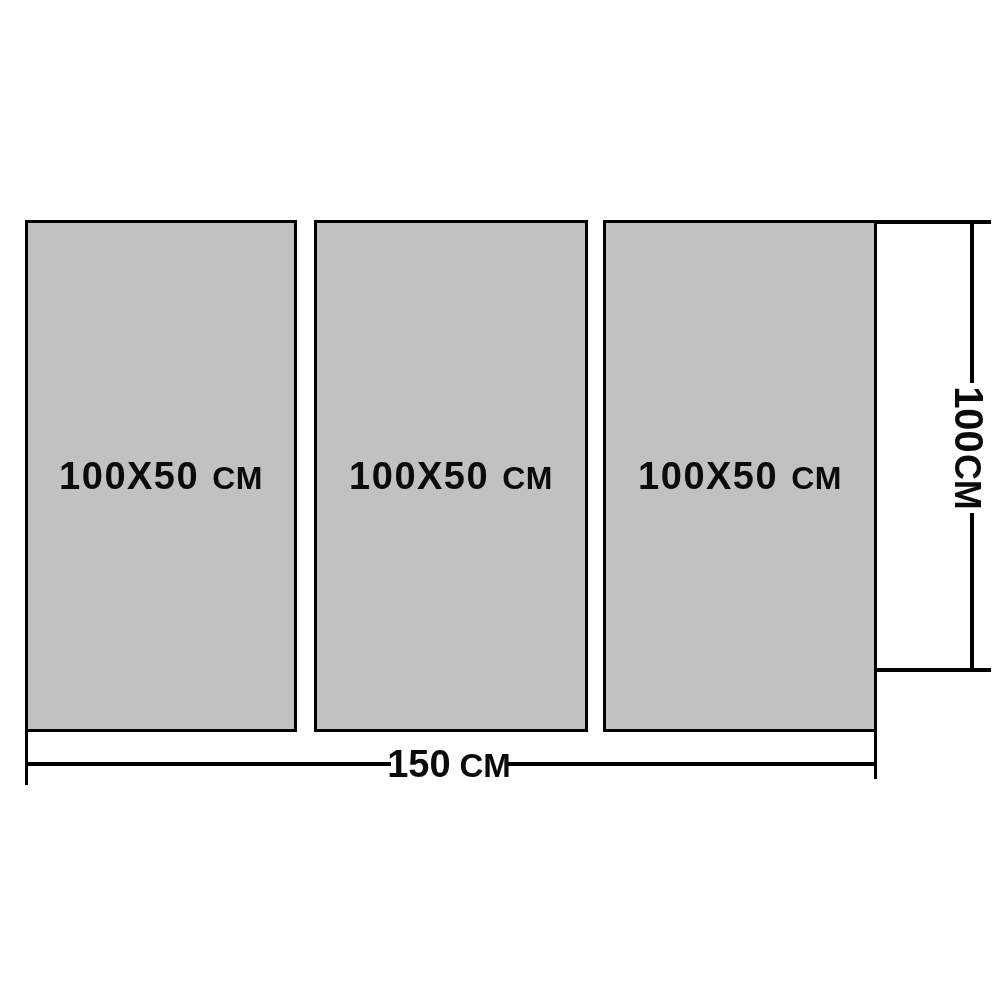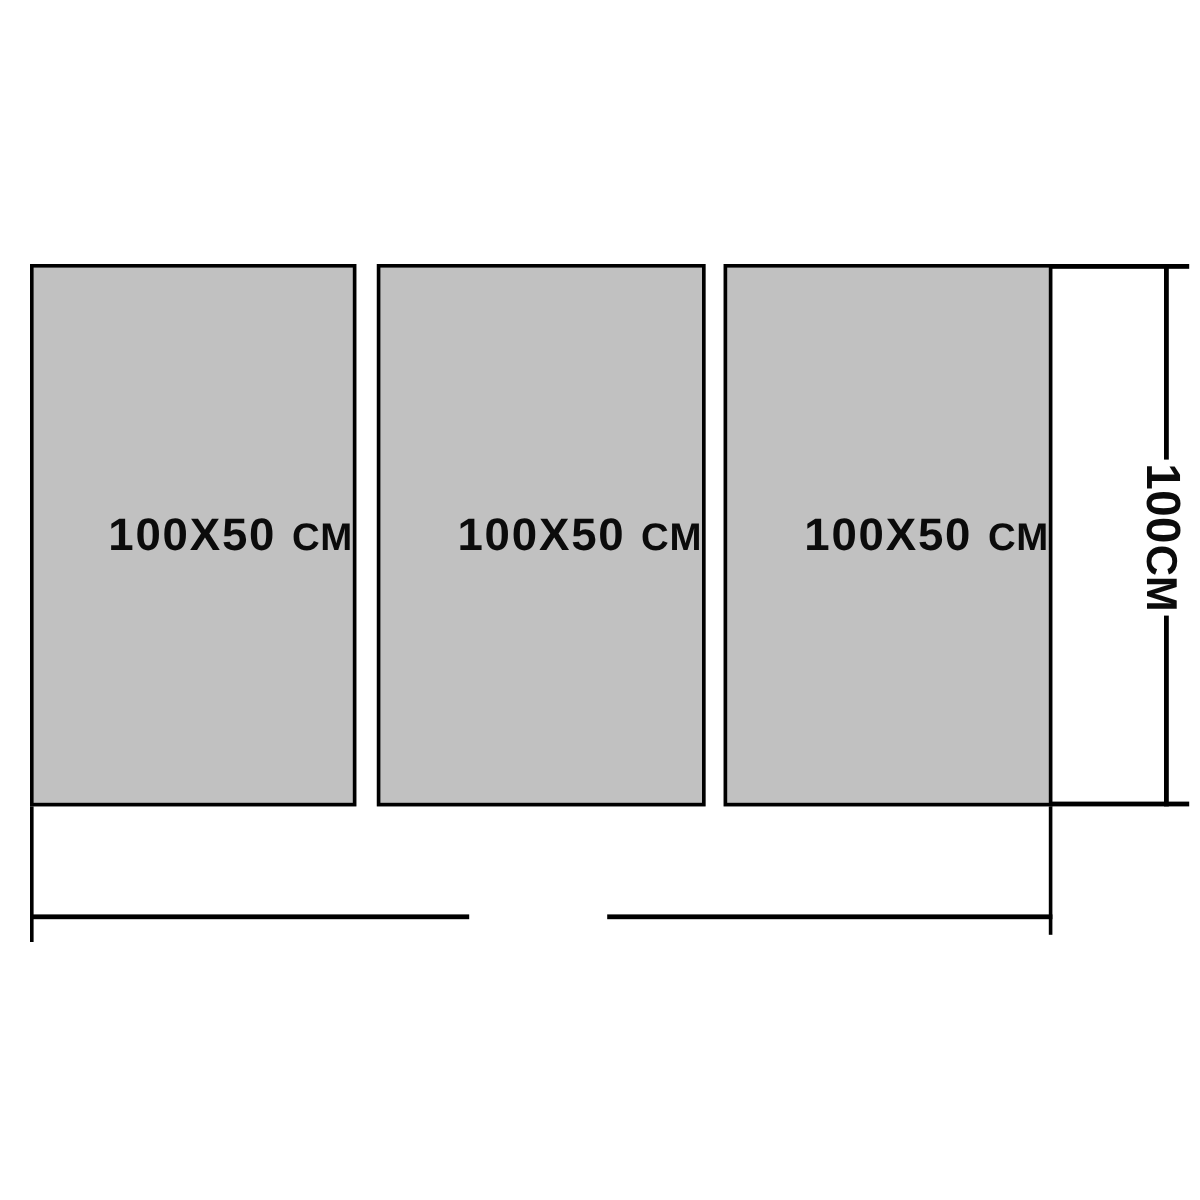--- a/index.html
+++ b/index.html
@@ -16,26 +16,26 @@
   .canvas {
     position: relative;
     width: 1000px;
     height: 1000px;
     background: var(--bg-color);
     overflow: hidden;
   }
   .panel {
     position: absolute;
     top: 220px;
-    height: 452px;
+    height: 512px;
     background: var(--panel-fill);
     border: 3px solid var(--line-color);
     display: flex;
     align-items: center;
-    justify-content: flex-end;
+    justify-content: center;
   }
   .panel-1 { left: 25px;  width: 272px; }
   .panel-2 { left: 314px; width: 274px; }
   .panel-3 { left: 603px; width: 274px; }
   .panel-label {
     font-weight: 700;
     font-size: 38px;
     color: var(--text-color);
     letter-spacing: 1.5px;
     white-space: nowrap;
@@ -109,20 +109,23 @@
     </div>
   </div>
 
   <div class="line ext-top-right"></div>
   <div class="line ext-bottom-right"></div>
   <div class="line ext-left-vert"></div>
   <div class="line ext-right-vert"></div>
 
   <div class="line wdim-left"></div>
   <div class="line wdim-right"></div>
+  <div class="dim-label width-label">
+    <span>150</span><span class="unit">CM</span>
+  </div>
 
   <div class="line hdim-top"></div>
   <div class="line hdim-bottom"></div>
   <div class="dim-label height-label">
     <span>100</span><span class="unit">CM</span>
   </div>
 
 </div>
 
 </body></html>

